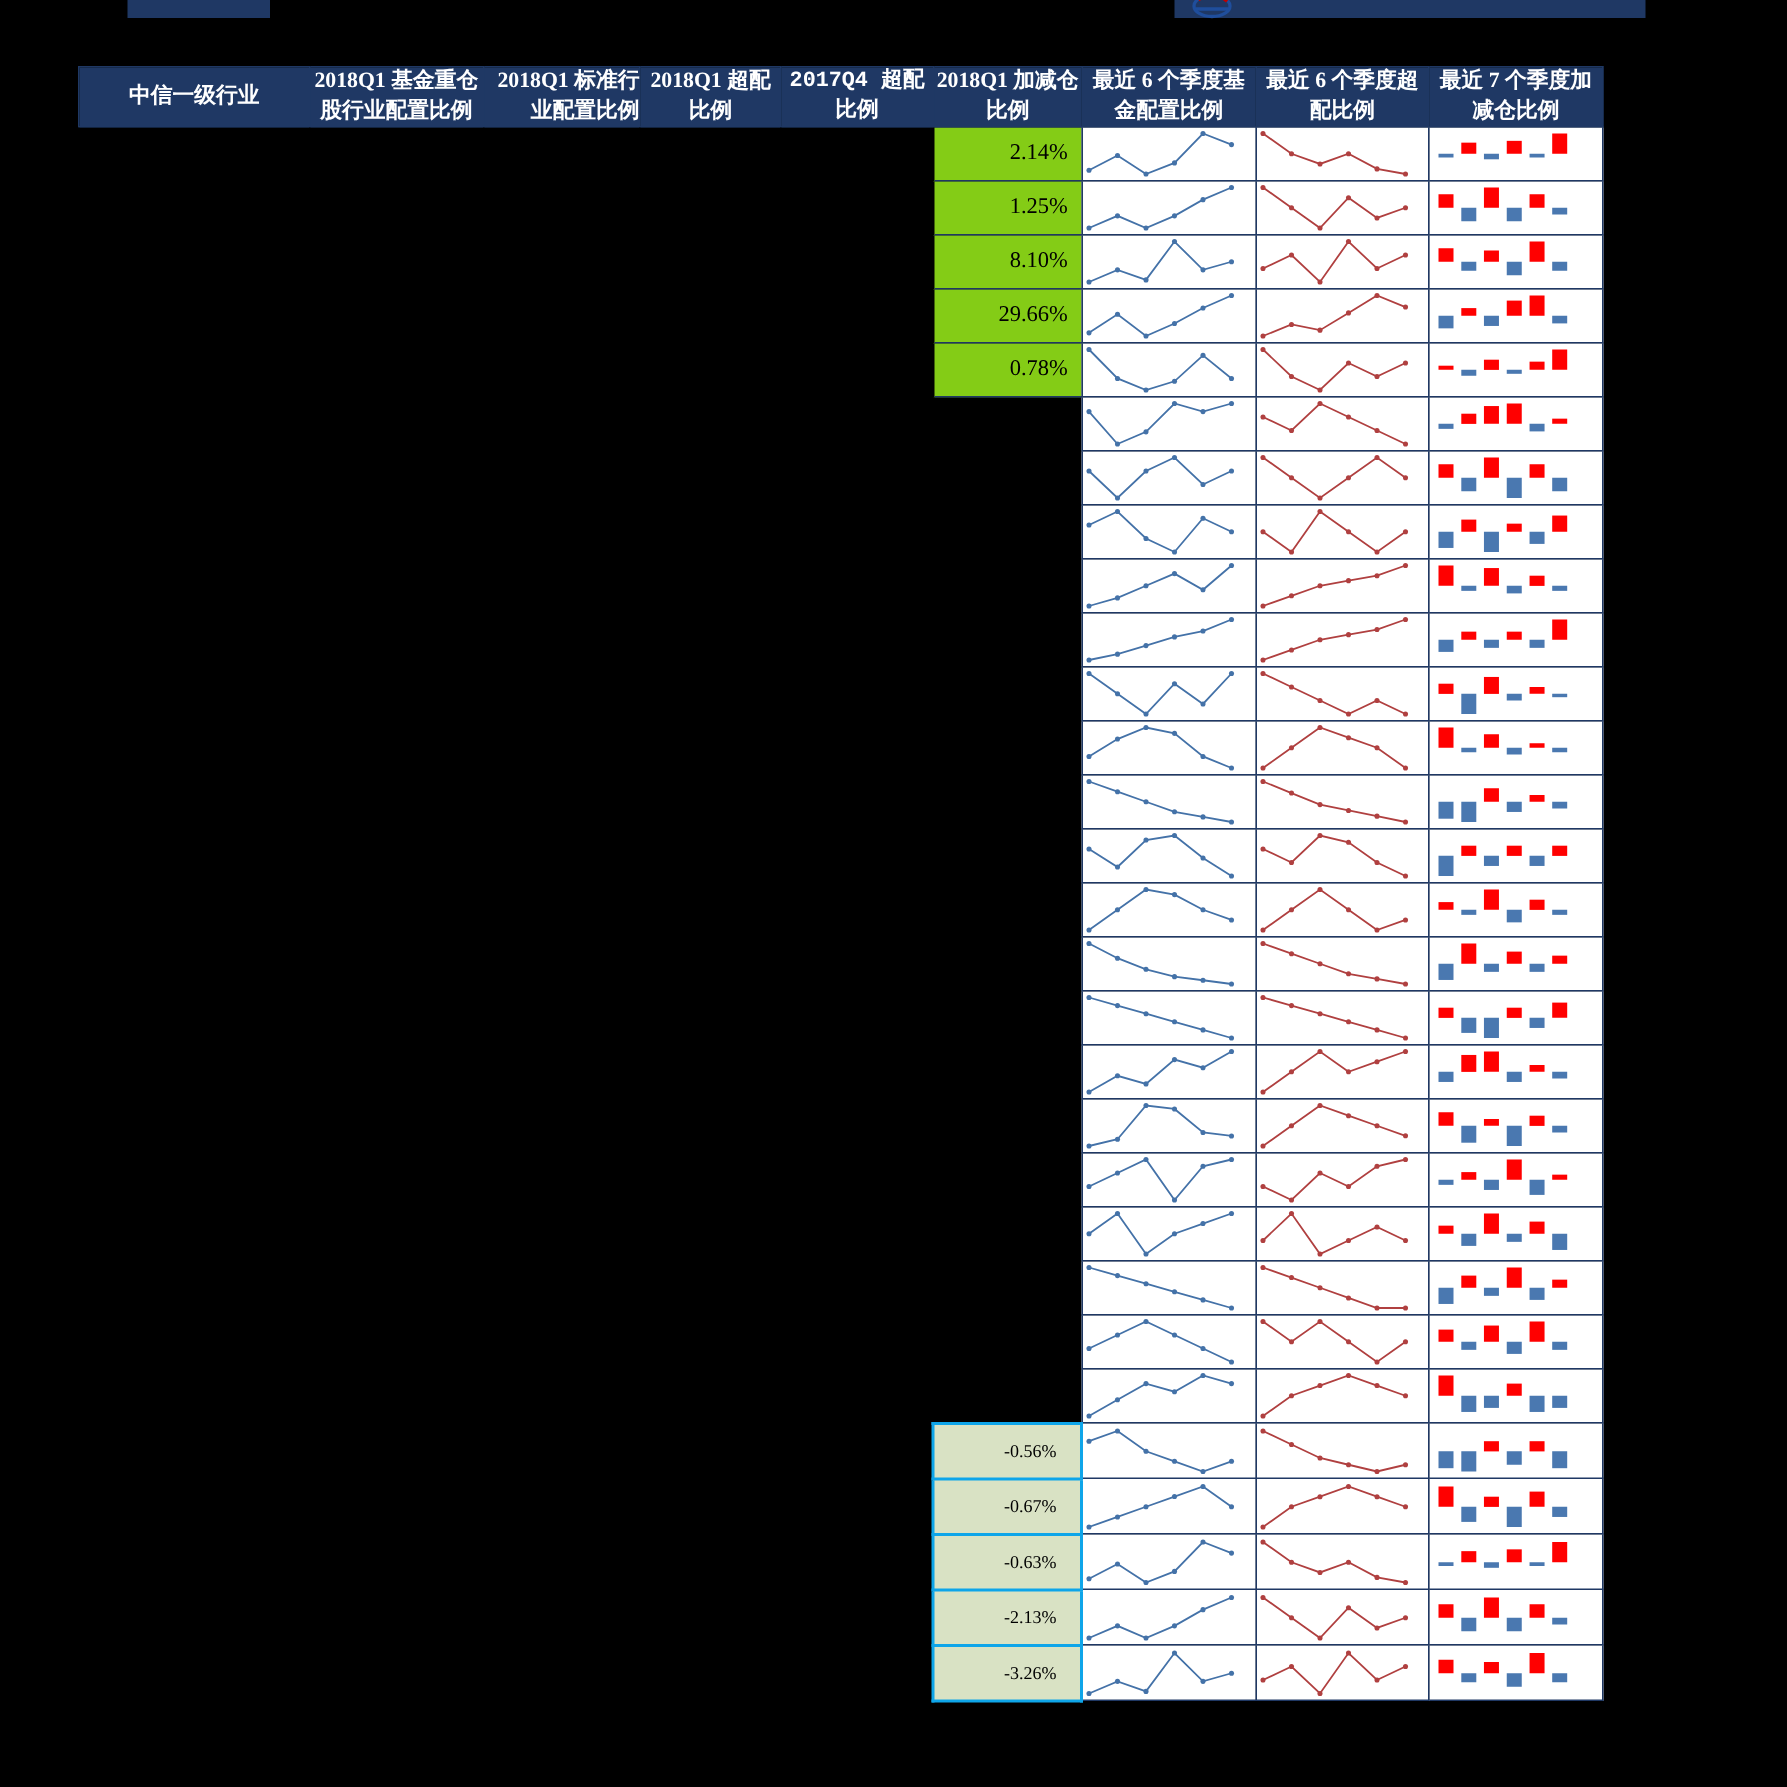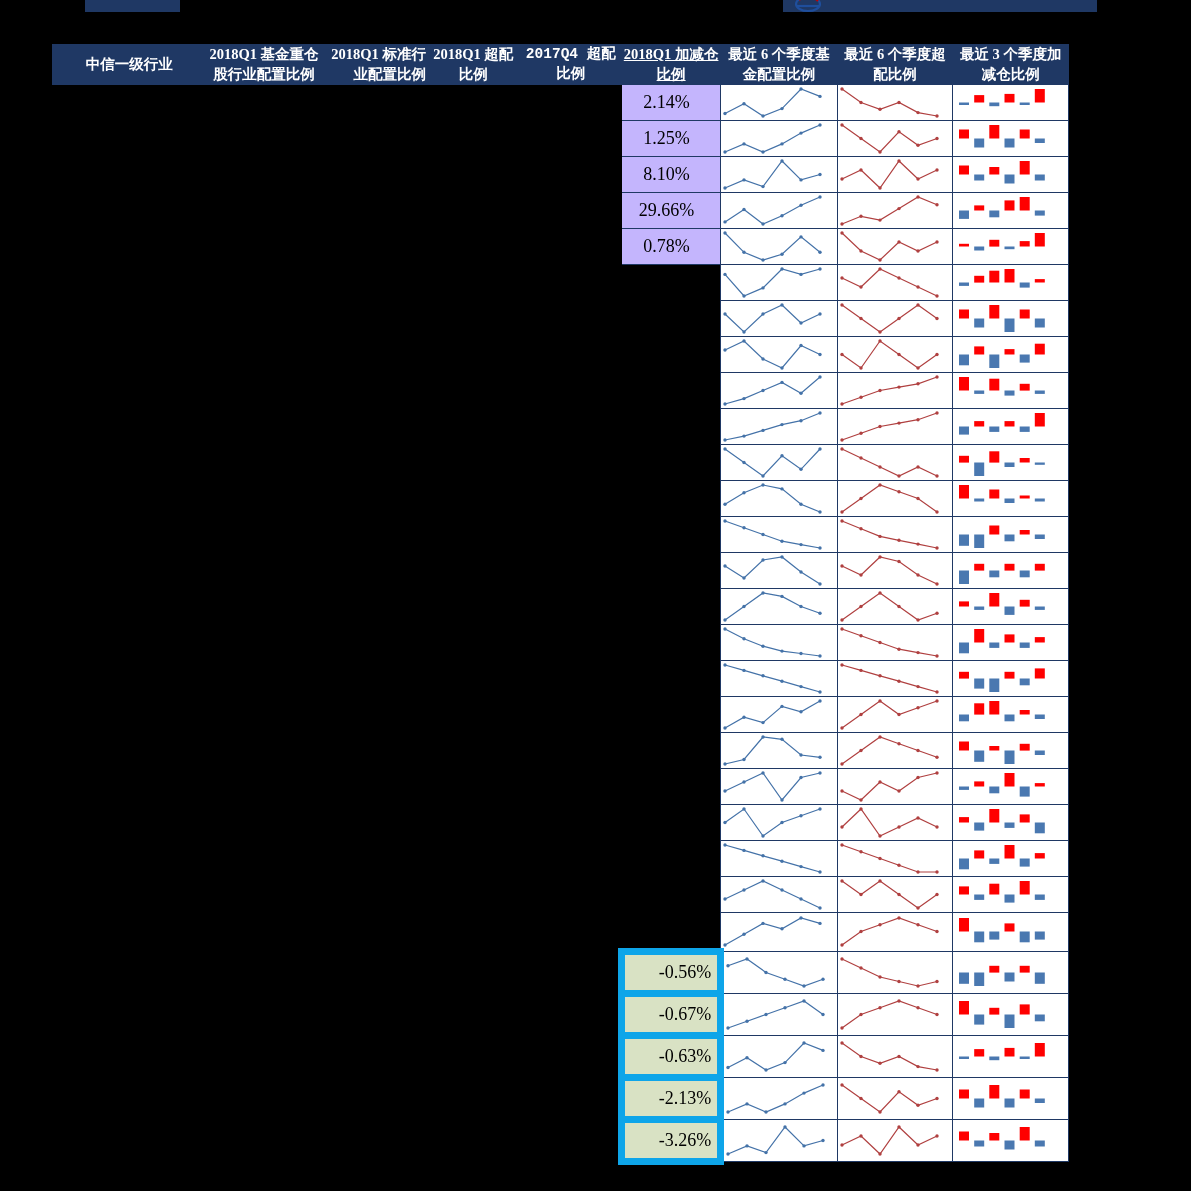--- a/index.html
+++ b/index.html
@@ -17,30 +17,30 @@
 
   thead th{background:#1f3864;color:#fff;font-weight:bold;font-size:14.5px;
     line-height:1.35;vertical-align:middle;padding:5px 4px;text-align:center;
     font-family:"Liberation Serif",serif;}
 
   .col-ind{width:140px;}
   .col-a{width:105px;}
   .col-b{width:95px;text-align:right;}
   .col-c{width:85px;}
   .col-d{width:92px;font-family:Liberation Mono, monospace;}
-  .col-e{width:90px;text-decoration:underline;}
+  .col-e{width:90px;}
   .col-sp{width:105px;margin-top:16px;}
 
   .body-row td{height:35px;background:#000;border-left:1px solid #000;border-right:1px solid #000;border-top:none;border-bottom:none;}
   .cell-text{font-size:17px;color:#000;text-align:right;padding-right:8px;}
 
-  td.val-pos{background:#c4b5fd;color:#000;text-align:center;padding-right:9px;font-size:18px;
+  td.val-pos{background:#84cc16;color:#000;text-align:right;padding-right:9px;font-size:15px;
     border:1px solid #1f3864;font-family:"Liberation Serif",serif;}
-  td.val-neg{background:#d9e2c4;color:#000;text-align:right;padding-right:6px;font-size:18px;
-    border:7px solid #0ea5e9;font-family:"Liberation Serif",serif;}
+  td.val-neg{background:#d9e2c4;color:#000;text-align:right;padding-right:16px;font-size:12px;
+    border:2px solid #0ea5e9;font-family:"Liberation Serif",serif;}
   td.val-blank{background:#000;border:none;}
 
   td.spark{background:#fff;border:1px solid #1f3864;padding:0;vertical-align:middle;}
 
   .sp-svg{display:block;}
 </style>
 </head>
 <body>
 
 <div class="topbar">
@@ -57,21 +57,21 @@
   <thead>
     <tr>
       <th class="col-ind">中信一级行业</th>
       <th class="col-a">2018Q1 基金重仓股行业配置比例</th>
       <th class="col-b">2018Q1 标准行业配置比例</th>
       <th class="col-c">2018Q1 超配比例</th>
       <th class="col-d">2017Q4 超配比例</th>
       <th class="col-e">2018Q1 加减仓比例</th>
       <th class="col-sp">最近 6 个季度基金配置比例</th>
       <th class="col-sp">最近 6 个季度超配比例</th>
-      <th class="col-sp">最近 3 个季度加减仓比例</th>
+      <th class="col-sp">最近 7 个季度加减仓比例</th>
     </tr>
   </thead>
   <tbody id="tbody">
       <tr class="body-row">
         <td class="cell-text"></td>
         <td class="cell-text"></td>
         <td class="cell-text"></td>
         <td class="cell-text"></td>
         <td class="cell-text"></td>
         <td class="val-pos">2.14%</td>

